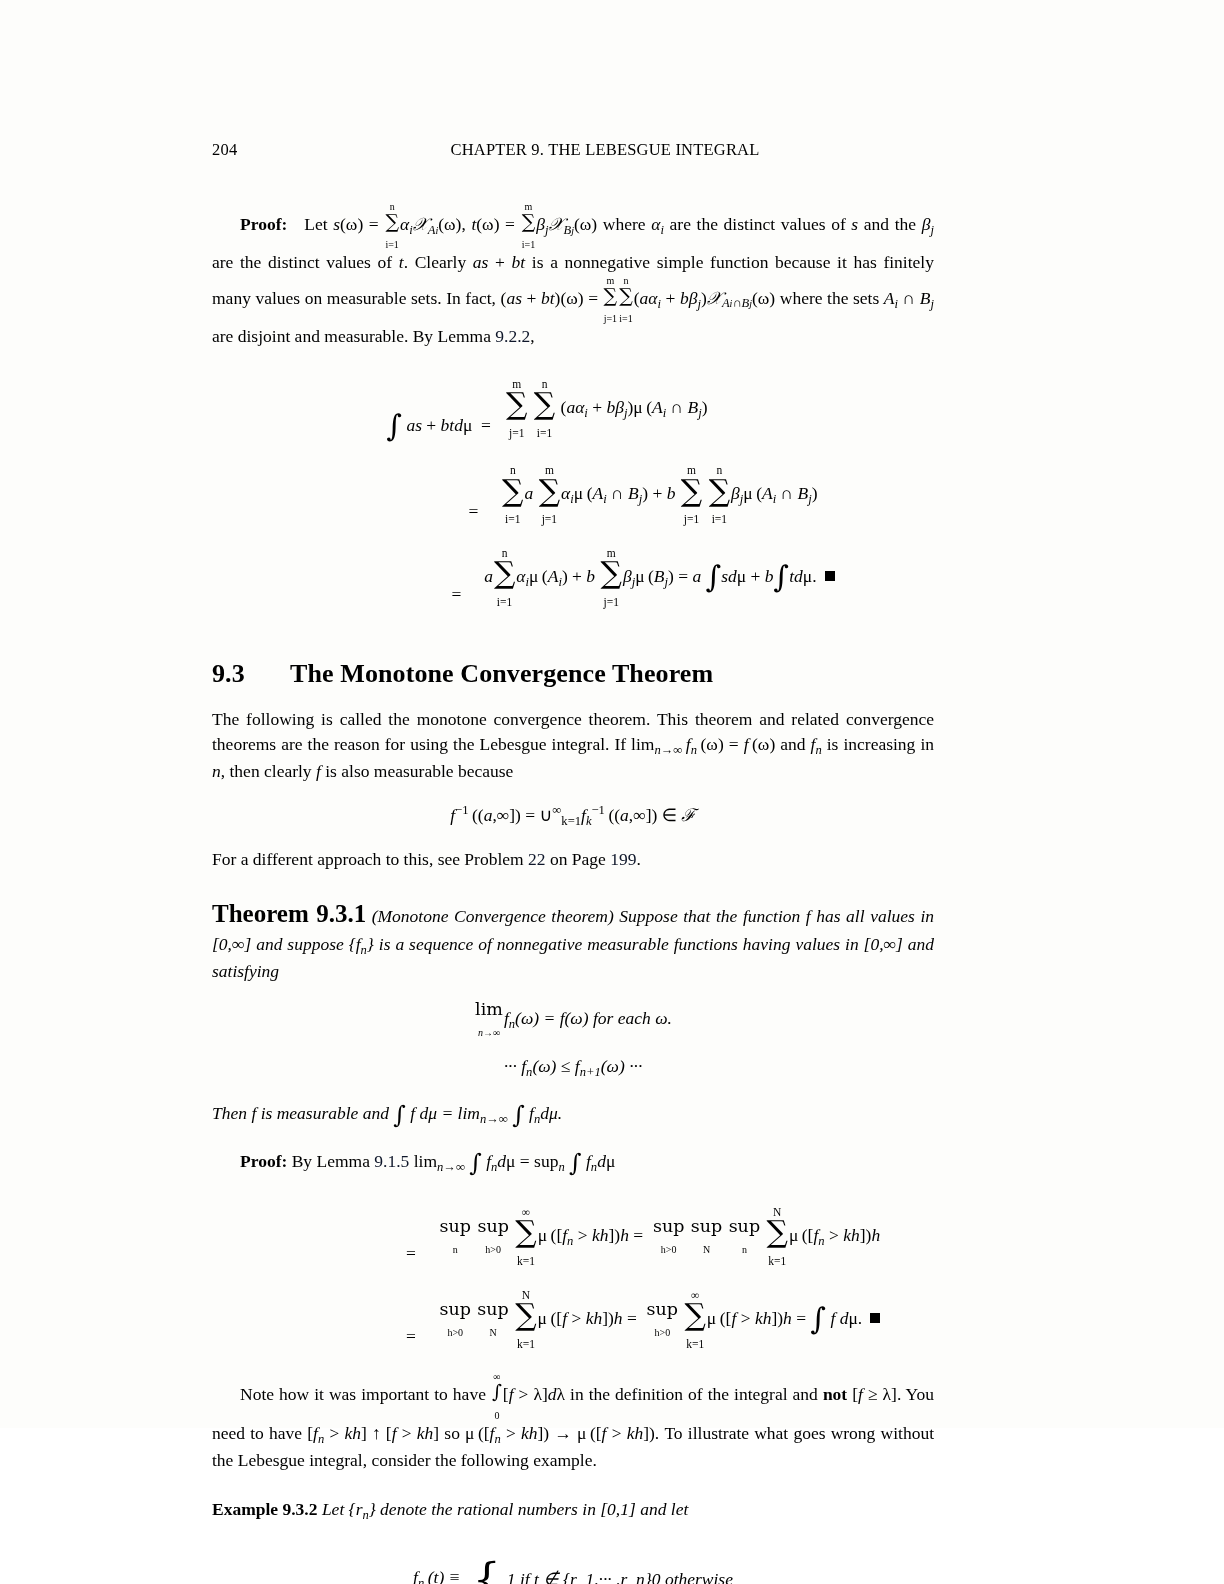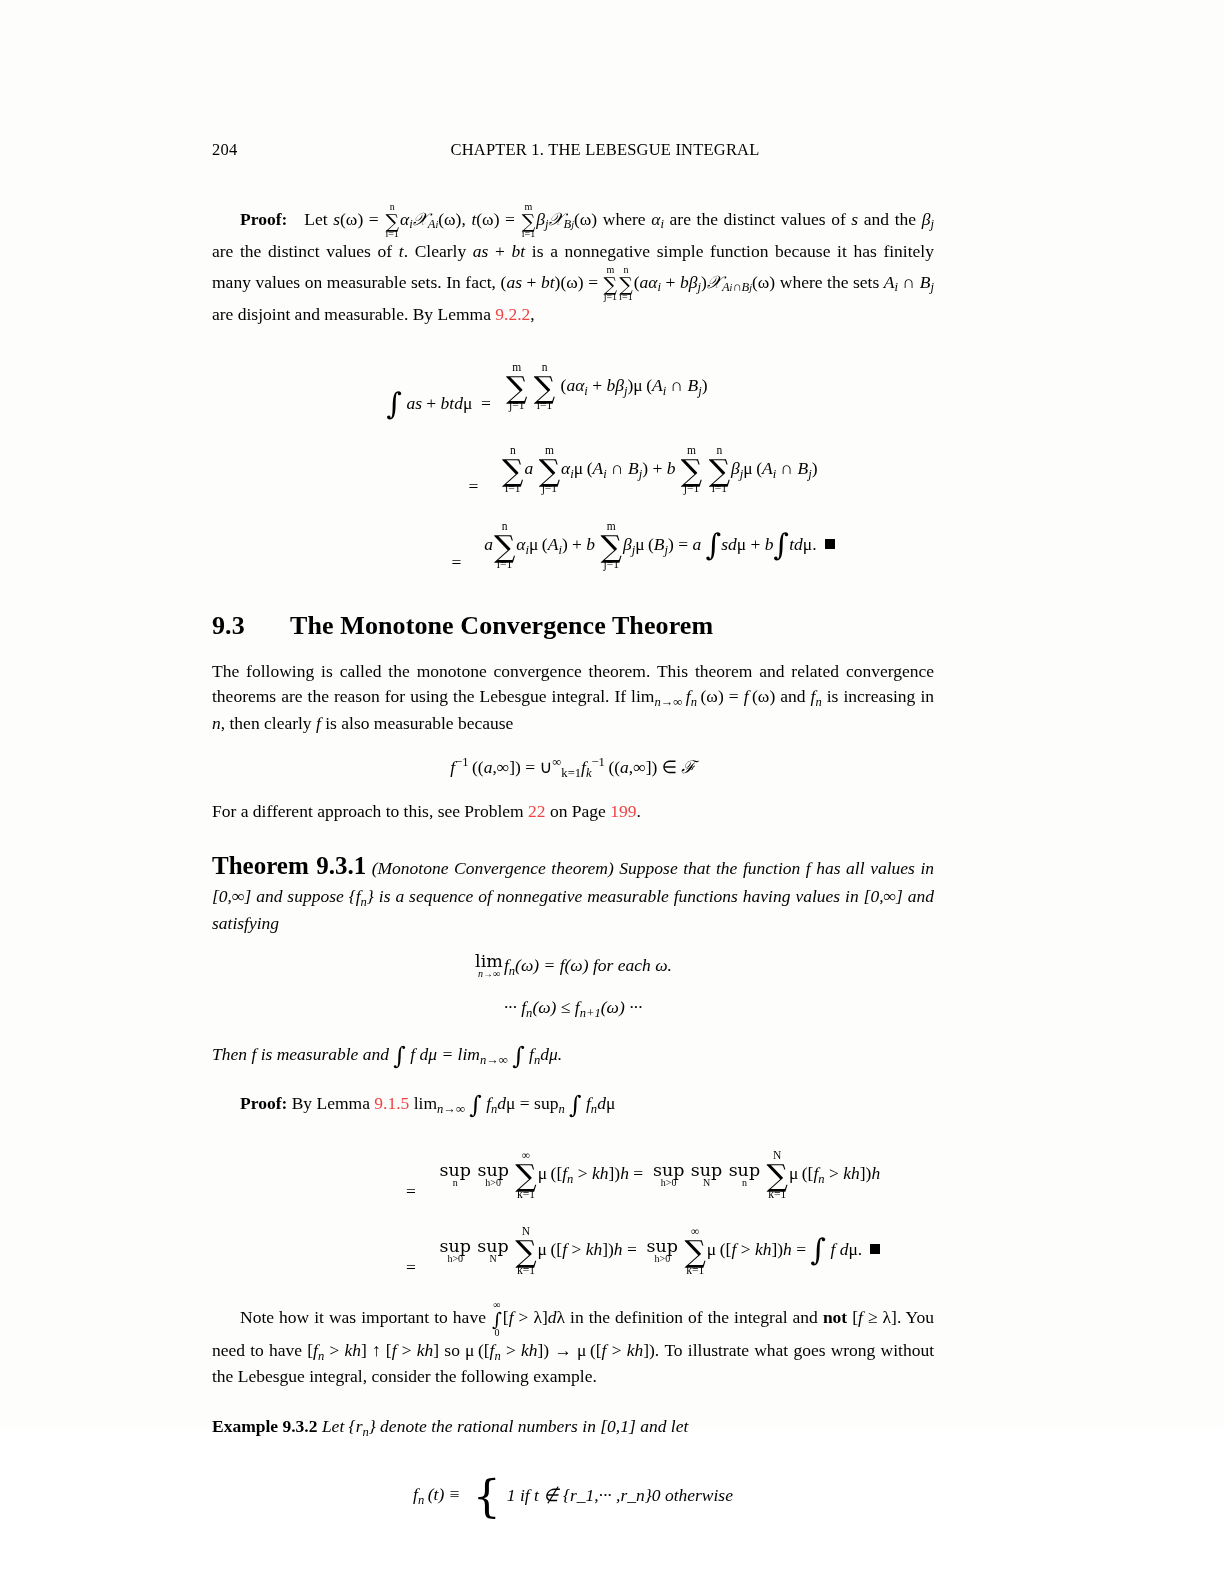--- a/index.html
+++ b/index.html
@@ -68,52 +68,52 @@
     text-align:left;
     font-size:17.5px;
     min-width:300px;
   }
   h2.section {
     font-size:26px;
     font-weight:bold;
     margin:38px 0 18px 0;
     letter-spacing:0.1px;
   }
-  h2.section .num { display:inline-block; width:78px; }
+  h2.section .num { display:inline-block; width:78px;margin-top:12px; }
   .thm-head {
     font-size:25px;
     font-weight:bold;
     display:inline;
   }
   .thm-body {
     font-style:italic;
     font-size:17.5px;
   }
-  .link { color:#ef4444; }
+  .link { color:#0f172a; }
   .mi { font-style:italic; }
   .sub { font-size:0.72em; vertical-align:-0.3em; }
   .sup { font-size:0.72em; vertical-align:0.55em; }
   .qed {
     display:inline-block;
     width:10px; height:10px;
     background:#000;
     margin-left:8px;
     vertical-align:1px;
   }
   
   .op {
     display:inline-flex;
     flex-direction:column;
     align-items:center;
     vertical-align:middle;
     line-height:1;
     margin:0 1px;
   }
   .op .lim-top { font-size:11.5px; margin-bottom:1px; }
-  .op .lim-bot { font-size:11.5px; margin-top:0; }
+  .op .lim-bot { font-size:11.5px; margin-top:11px; }
   .op .glyph { font-size:30px; line-height:0.86; font-family:"DejaVu Serif", serif; }
   .op.small .glyph { font-size:19px; }
   .op.small .lim-top, .op.small .lim-bot { font-size:10px; }
   .intg { font-size:30px; font-family:"DejaVu Serif", serif; vertical-align:-5px; }
   .intg.sm { font-size:24px; vertical-align:-4px; }
   .frac-brace {
     display:inline-flex;
     align-items:center;
     vertical-align:middle;
   }
@@ -133,21 +133,21 @@
   .scr { font-family:"DejaVu Serif", serif; font-style:italic; }
 </style>
 </head>
 <body>
 
 <div class="page">
   <div class="content">
 
     <div class="runhead">
       <span class="pageno">204</span>
-      <span class="title">CHAPTER 1.  THE LEBESGUE INTEGRAL</span>
+      <span class="title">CHAPTER 9.  THE LEBESGUE INTEGRAL</span>
     </div>
 
     <p class="body">
       <span style="display:inline-block;width:28px;"></span><b>Proof:</b>
       &nbsp; Let <span class="mi">s</span>(ω)&nbsp;=&nbsp;<span class="op small">
           <span class="lim-top">n</span>
           <span class="glyph">∑</span>
           <span class="lim-bot">i=1</span>
         </span><span class="mi">α</span><span class="sub mi">i</span><span class="scr">𝒳</span><span class="sub mi">A<span style="font-size:0.8em">i</span></span>(ω),
       <span class="mi">t</span>(ω)&nbsp;=&nbsp;<span class="op small">

